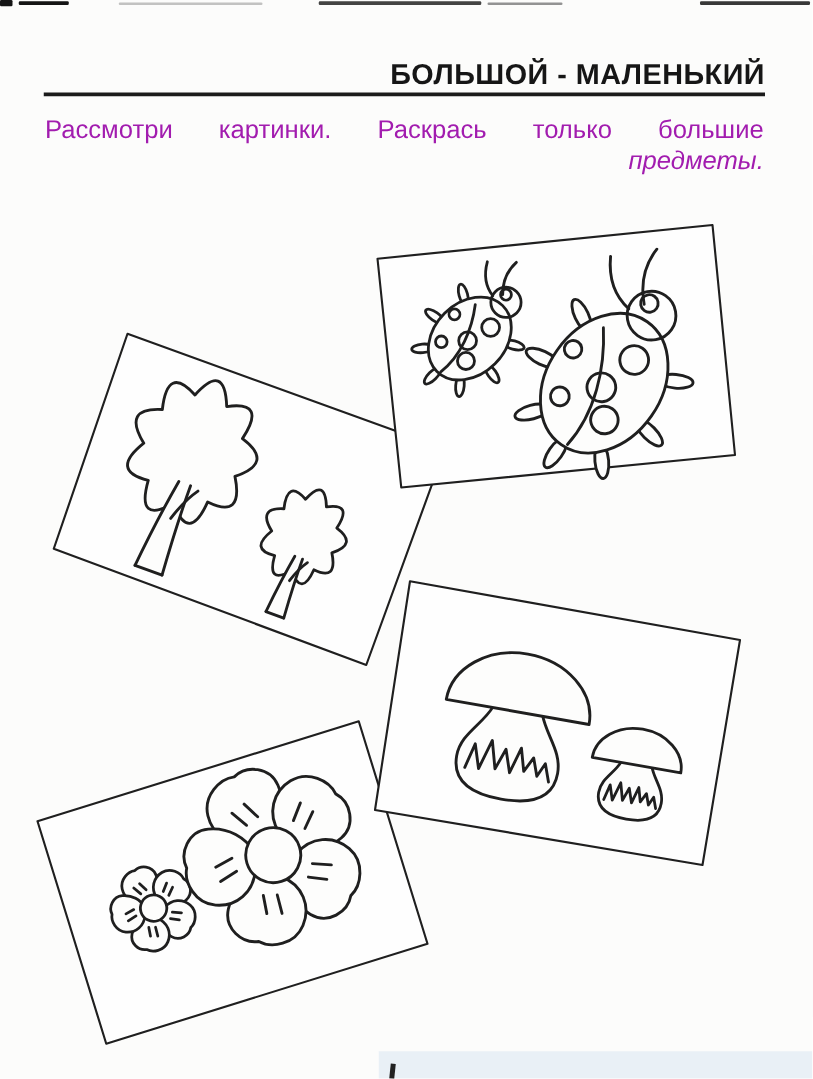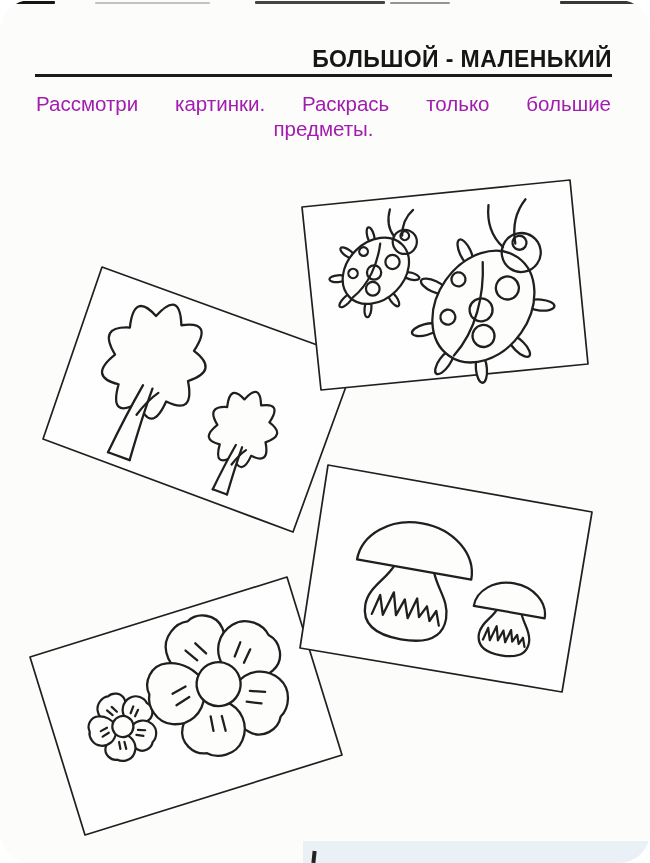--- a/index.html
+++ b/index.html
@@ -1,39 +1,38 @@
 <!DOCTYPE html>
 <html><head>
 <meta charset="utf-8">
 <style>
   html,body { margin:0; padding:0; background:#ffffff; }
   .page {
     position:relative; width:650px; height:863px;
     background:#fcfcfb; overflow:hidden;
     font-family:"Liberation Sans", sans-serif;
-    border-radius:31px;
   }
   
   .dash { position:absolute; background:#151515; border-radius:1px; }
 
   
   .title {
     position:absolute; top:46px; right:38px; margin:0;
     font-size:23px; font-weight:bold; letter-spacing:0.4px;
     color:#161616; white-space:nowrap;
   }
   .rule { position:absolute; top:74px; left:35px; width:577px; height:2.5px; background:#1b1b1b; }
 
   
   .instr {
     position:absolute; top:91px; left:36px; width:575px; margin:0;
     font-size:20.5px; line-height:25px; color:#a21caf; font-weight:normal;
   }
   .instr .l1 { display:block; text-align:justify; text-align-last:justify; }
-  .instr .l2 { display:block; text-align:center; }
+  .instr .l2 { display:block; text-align:right;font-style:italic; }
 
   
   svg.art { position:absolute; left:0; top:0; display:block; }
   .card-border { fill:#fefefe; stroke-width:1.7px; }
   .wh { fill:#fdfdfc; }
   .ln { fill:none; }
 
   
   .band { position:absolute; left:303px; top:841px; width:347px; height:22px; background:#e9f0f6; }
   .pgmark { position:absolute; left:312px; top:851px; width:4px; height:12px; background:#222; transform:rotate(6deg); }

